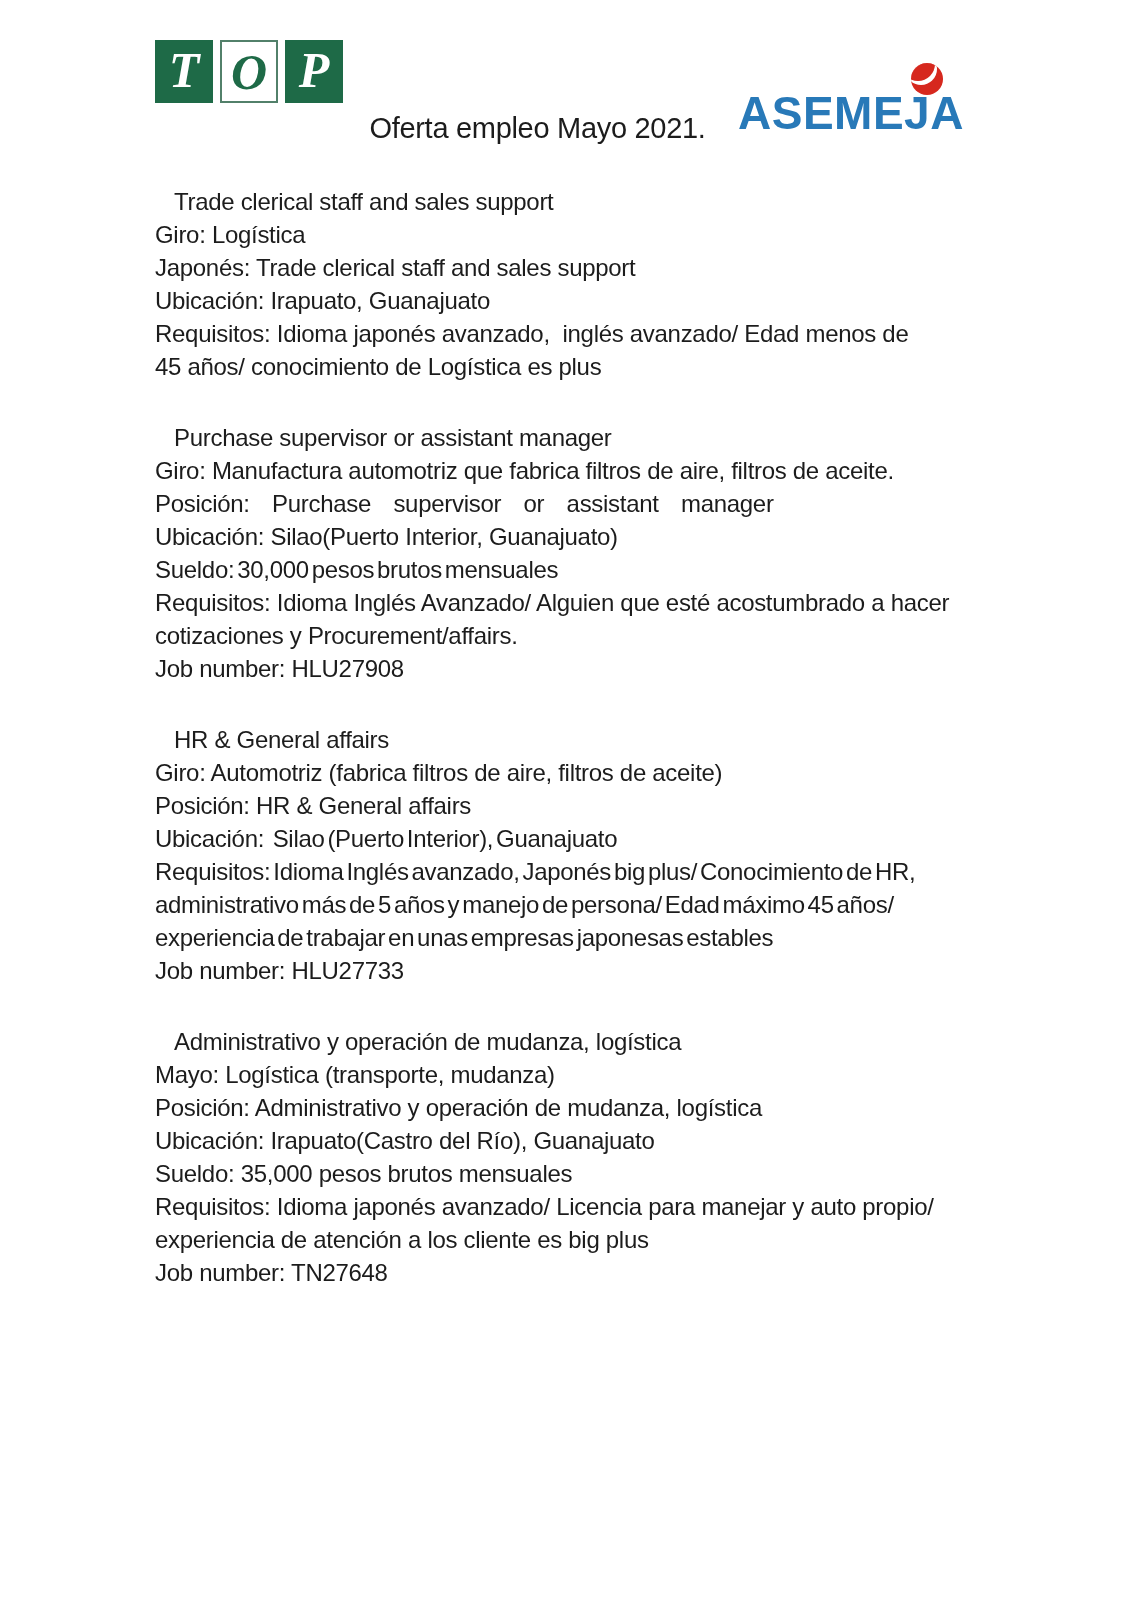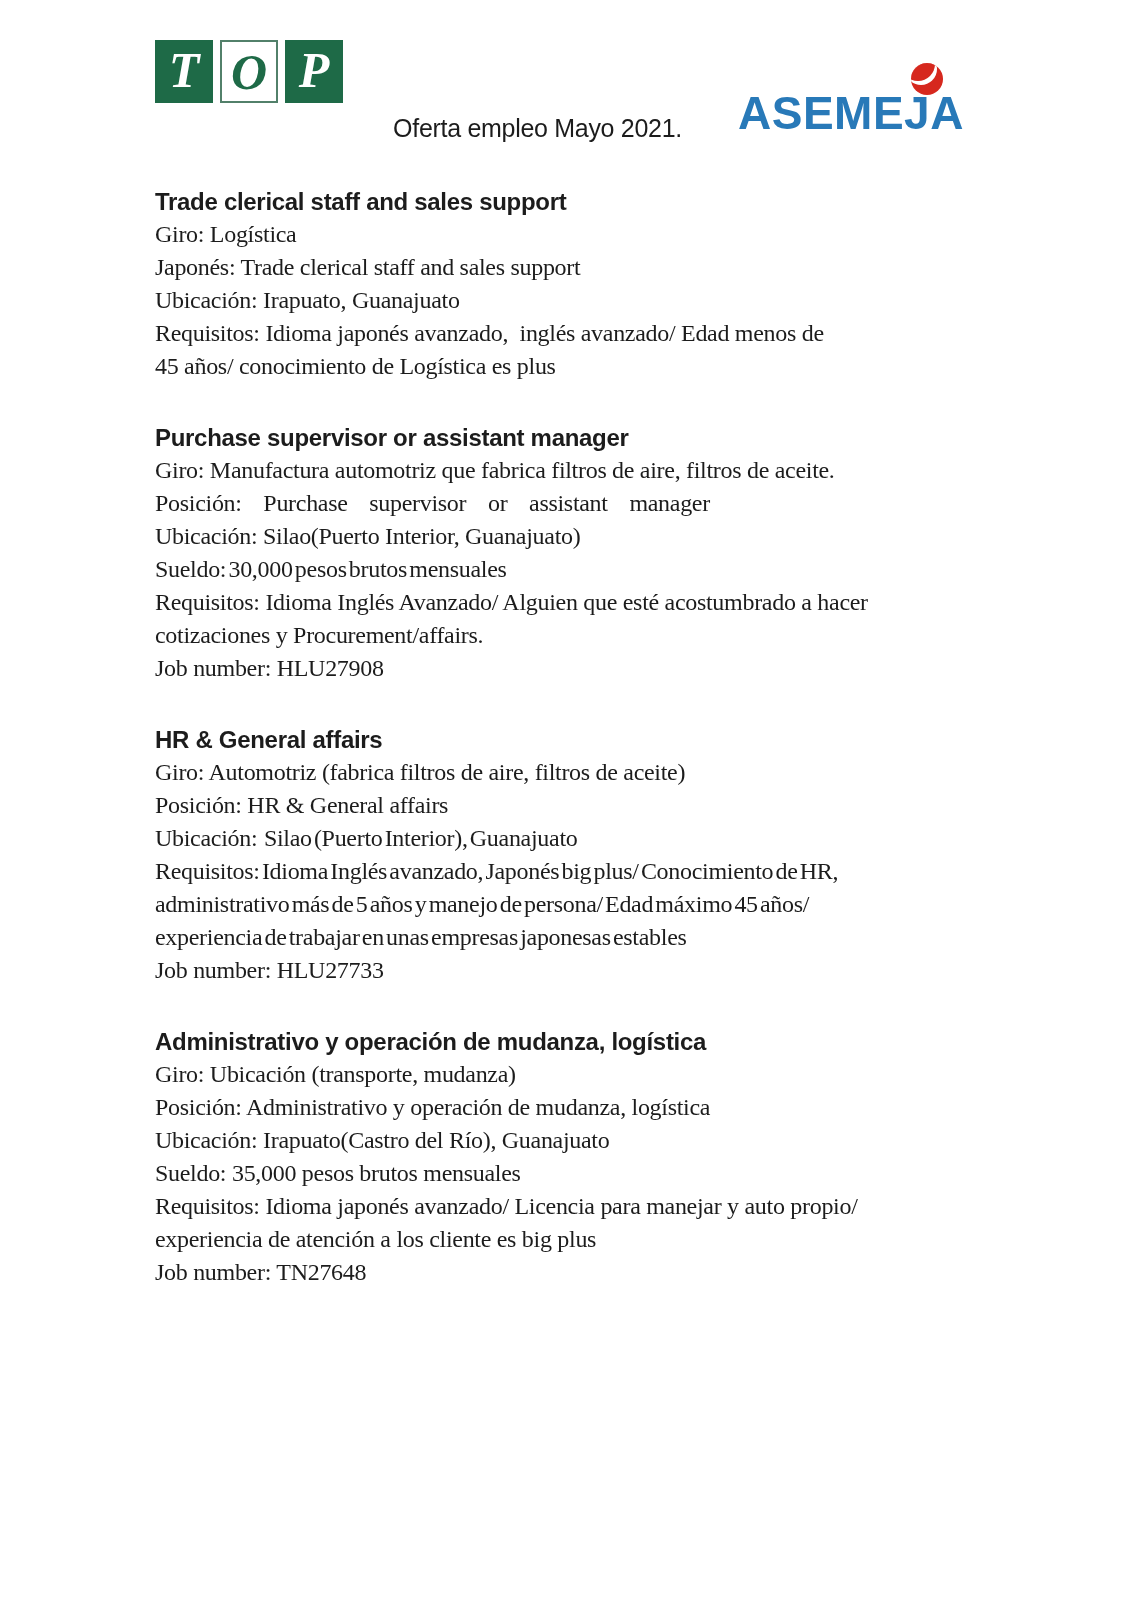--- a/index.html
+++ b/index.html
@@ -84,36 +84,36 @@
     width: 34px; height: 34px;
     border-radius: 50%;
     background: var(--logo-red);
     left: -10px; top: -16px;
   }
   
   .doc-title {
     margin-left: 155px;
     width: 765px;
     text-align: center;
-    font-size: 25px;
+    font-size: 29px;
     line-height: 33px;
   }
   
   .jobs { margin: 40px 75px 0 155px; }
   .job + .job { margin-top: 38px; }
   .job h2 {
     font-size: 24px;
     line-height: 33px;
-    font-weight: bold;
+    font-weight: normal;
+    margin-left: 19px;
   }
   .line {
     font-size: 24px;
     line-height: 33px;
     white-space: pre-wrap;
-    font-family: Liberation Serif, serif;
   }
   .loose  { word-spacing: 16px; }
   .tight1 { word-spacing: -3.5px; }
   .tight2 { word-spacing: -5.5px; letter-spacing: -0.5px; }
 </style>
 </head>
 <body>
 
 <div class="page">
 
@@ -158,21 +158,21 @@
       <p class="line">Posición: HR &amp; General affairs</p>
       <p class="line tight1">Ubicación:   Silao (Puerto Interior), Guanajuato</p>
       <p class="line tight1">Requisitos: Idioma Inglés avanzado, Japonés big plus/ Conocimiento de HR,
 administrativo más de 5 años y manejo de persona/ Edad máximo 45 años/
 experiencia de trabajar en unas empresas japonesas estables</p>
       <p class="line">Job number: HLU27733</p>
     </section>
 
     <section class="job">
       <h2>Administrativo y operación de mudanza, logística</h2>
-      <p class="line">Giro: Ubicación (transporte, mudanza)</p>
+      <p class="line">Mayo: Logística (transporte, mudanza)</p>
       <p class="line">Posición: Administrativo y operación de mudanza, logística</p>
       <p class="line">Ubicación: Irapuato(Castro del Río), Guanajuato</p>
       <p class="line">Sueldo: 35,000 pesos brutos mensuales</p>
       <p class="line">Requisitos: Idioma japonés avanzado/ Licencia para manejar y auto propio/
 experiencia de atención a los cliente es big plus</p>
       <p class="line">Job number: TN27648</p>
     </section>
 
   </div>
 </div>

